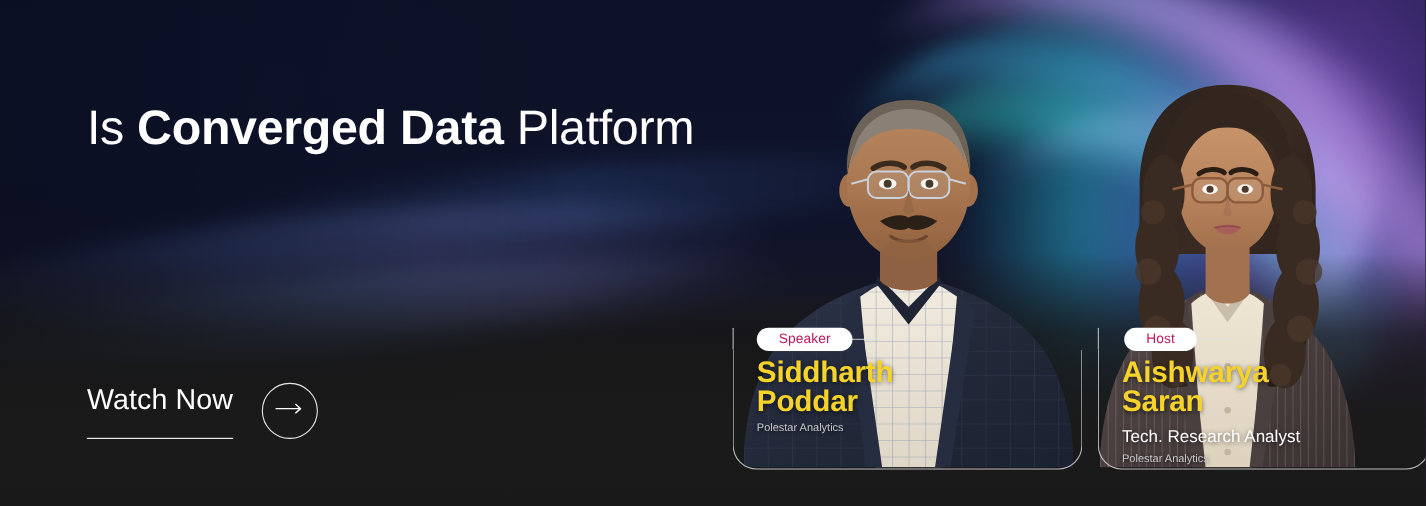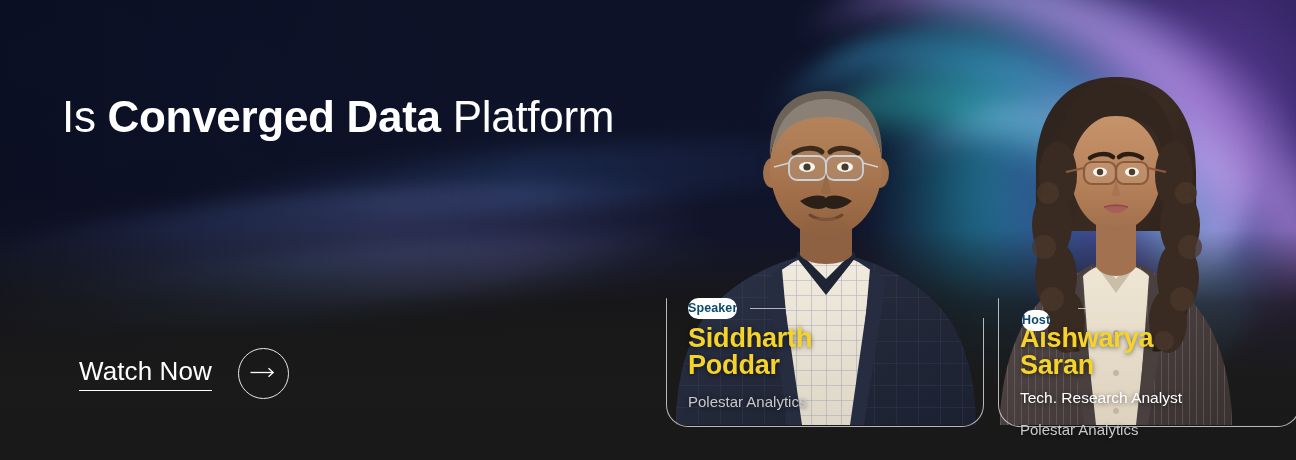--- a/index.html
+++ b/index.html
@@ -79,21 +79,21 @@
     background: linear-gradient(to bottom, rgba(20,20,21,0) 0%, rgba(22,22,23,0.72) 32%, #1a1a1a 66%, #191919 100%);
   }
   .bg-vignette-left {
     position: absolute; left:0; top:0; width: 520px; height: 460px;
     background: linear-gradient(to right, rgba(10,12,26,0.55) 0%, rgba(10,12,26,0.0) 100%);
   }
 
   
   .content {
     position: absolute;
-    left: 62px; top: 88px;
+    left: 79px; top: 88px;
     width: 620px;
     z-index: 6;
   }
   .headline {
     color: #ffffff;
     font-size: 44px;
     line-height: 58px;
     letter-spacing: -0.3px;
     font-weight: 400;
     margin: 0;
@@ -108,21 +108,21 @@
     gap: 26px;
     z-index: 6;
   }
   .cta-link {
     color: #ffffff;
     font-size: 26px;
     font-weight: 400;
     letter-spacing: 0.1px;
     text-decoration: none;
     border-bottom: 1.6px solid #ffffff;
-    padding-bottom: 4px;
+    padding-bottom: 20px;
     line-height: 30px;
     cursor: pointer;
   }
   .cta-circle {
     width: 49px; height: 49px;
     border: 1.4px solid #e8e8e8;
     border-radius: 50%;
     display: flex; align-items: center; justify-content: center;
     cursor: pointer;
     flex: 0 0 auto;
@@ -152,25 +152,25 @@
     position: absolute;
     left: -1.3px; top: -20px;
     width: 1.3px; height: 20px;
     background: rgba(225,225,228,0.80);
     border-radius: 1px;
   }
 
   .badge {
     position: absolute;
     background: #ffffff;
-    color: #0c4a6e;
+    color: #be185d;
     font-size: 12.5px;
-    font-weight: 700;
+    font-weight: 400;
     border-radius: 11px;
-    padding: 4px 0 5px;
+    padding: 4px 20px 5px;
     line-height: 12px;
     z-index: 9;
     white-space: nowrap;
     letter-spacing: 0.1px;
   }
   .badge-line {
     position: absolute;
     height: 1.3px;
     background: rgba(225,225,228,0.75);
     z-index: 6;
@@ -189,23 +189,23 @@
   .p-role {
     color: #ffffff;
     font-size: 15.5px;
     line-height: 19px;
     margin-top: 9px;
     font-weight: 400;
     text-shadow: 0 1px 5px rgba(0,0,0,0.6);
   }
   .p-org {
     color: #c9c9cc;
-    font-size: 15px;
+    font-size: 10px;
     line-height: 14px;
-    margin-top: 16px;
+    margin-top: 4px;
     font-weight: 400;
     text-shadow: 0 1px 4px rgba(0,0,0,0.6);
   }
 </style>
 </head>
 <body>
 
 <div class="banner">
 
   <div class="bg-base"></div>
@@ -422,21 +422,21 @@
             <path d="M116 124 L112 140 C114 142 118 142 120 140 Z" fill="#a87455"></path>
 
             <path d="M104 152 C110 148 122 148 128 152 C122 160 110 160 104 152 Z" fill="#a85f5a"></path>
             <path d="M104 152 C112 150 120 150 128 152" stroke="#8c4b47" stroke-width="1.4" fill="none"></path>
           </g>
         </svg>
       </div>
 
       <div class="card-frame" style="left:998px; top:318px; width:300px; height:108px;"></div>
       <div class="badge-line" style="left:1078px; top:308px; width:46px;"></div>
-      <div class="badge" style="left:1022px; top:310px;">Host</div>
+      <div class="badge" style="left:1022px; top:298px;">Host</div>
 
       <div class="info" style="left:1020px; top:325px; width:280px;">
         <div class="p-name">Aishwarya
 Saran</div>
         <div class="p-role">Tech. Research Analyst</div>
         <div class="p-org">Polestar Analytics</div>
       </div>
     </div>
 
   </div>

